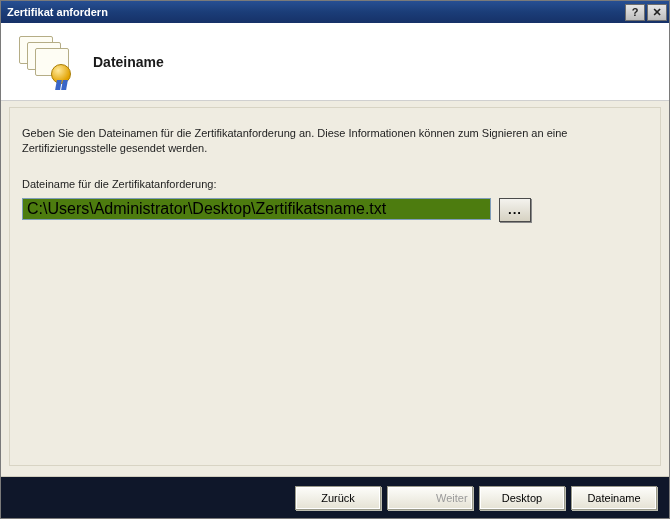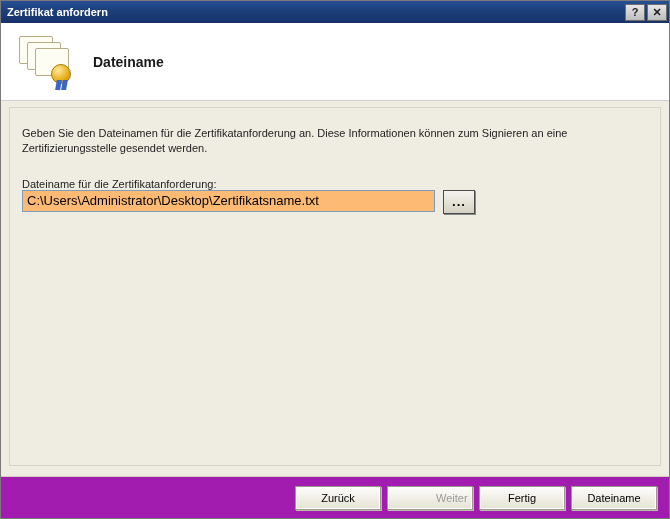--- a/index.html
+++ b/index.html
@@ -111,52 +111,52 @@
     border: 1px solid #d8d4c4;
     padding: 18px 12px;
   }
   .desc {
     color: #222;
     line-height: 1.35;
     margin-bottom: 22px;
     max-width: 560px;
   }
   .label {
-    margin-bottom: 0;
+    margin-bottom: 8px;
     color: #222;
   }
   .row {
     display: flex;
     align-items: stretch;
     gap: 8px;
   }
   .pathbox {
-    width: 413px;
+    width: 469px;
     height: 22px;
     padding: 2px 4px;
-    font-size: 13px;
+    font-size: 16px;
     font-family: Tahoma, Arial, sans-serif;
     border: 1px solid #7f9db9;
-    background: #fdba74;
+    background: #4d7c0f;
     color: #000;
   }
   .browse {
     width: 32px;
     height: 24px;
     border: 1px solid #4b4b4b;
     background: linear-gradient(to bottom,#f4f3ee,#d6d2c2);
     box-shadow: 1px 1px 0 #888;
     font-weight: bold;
     cursor: default;
     letter-spacing: 1px;
     display:inline-flex;align-items:center;justify-content:center;
   }
   .footer {
     height: 42px;
-    background: #a21caf;
+    background: #0f172a;
     border-top: 1px solid #d0cdbe;
     display: flex;
     justify-content: flex-end;
     align-items: center;
     gap: 6px;
     padding: 0 12px;
   }
   .btn {
     width: 86px;
     height: 24px;
@@ -201,17 +201,17 @@
       <div class="row">
         <input type="text" class="pathbox" value="C:\Users\Administrator\Desktop\Zertifikatsname.txt" style="">
         <button class="browse">...</button>
       </div>
     </div>
   </div>
 
   <div class="footer">
     <button class="btn">Zurück</button>
     <button class="btn disabled">Weiter</button>
-    <button class="btn">Fertig</button>
+    <button class="btn">Desktop</button>
     <button class="btn">Dateiname</button>
   </div>
 
 </div>
 
 </body></html>

